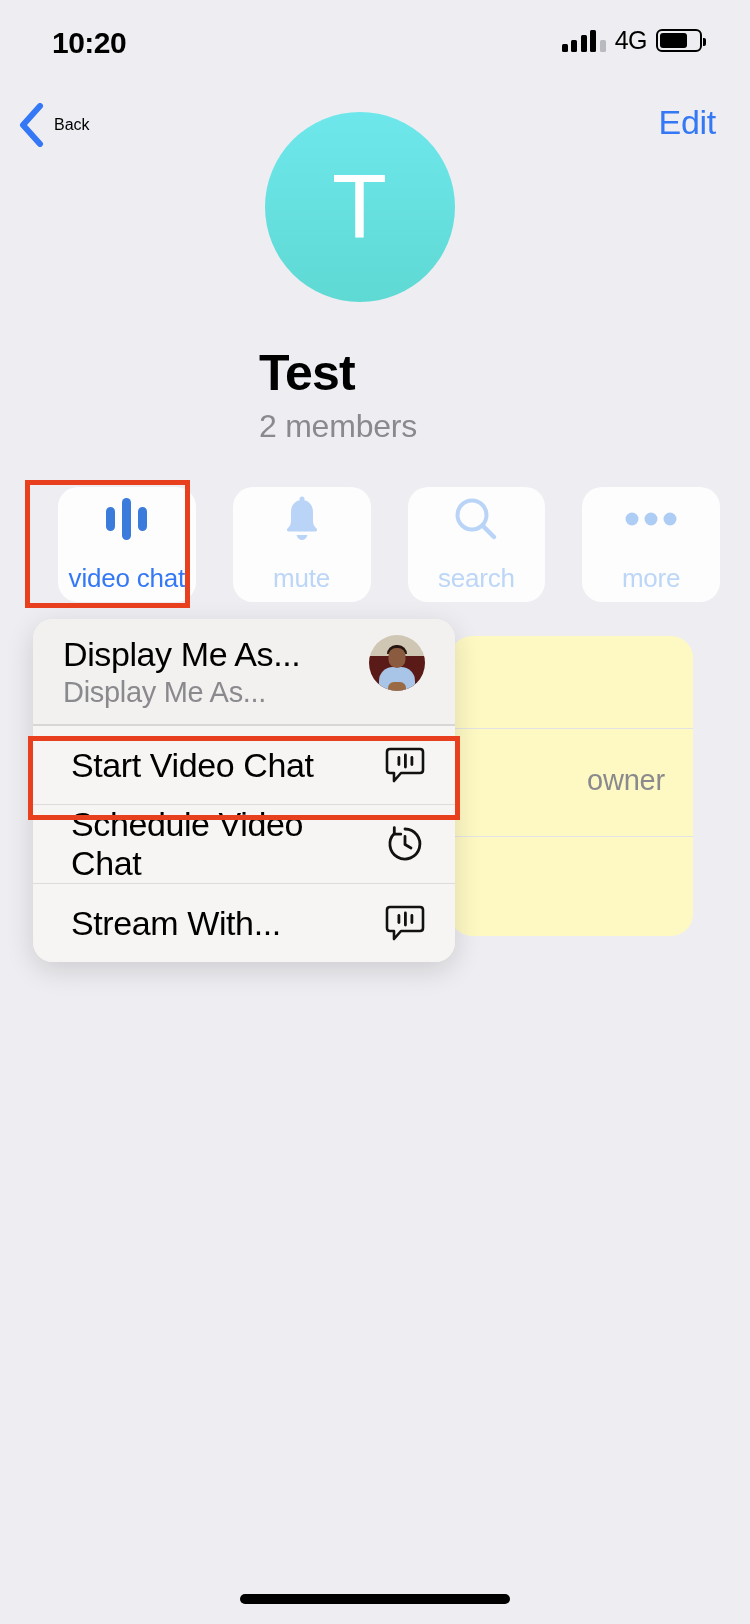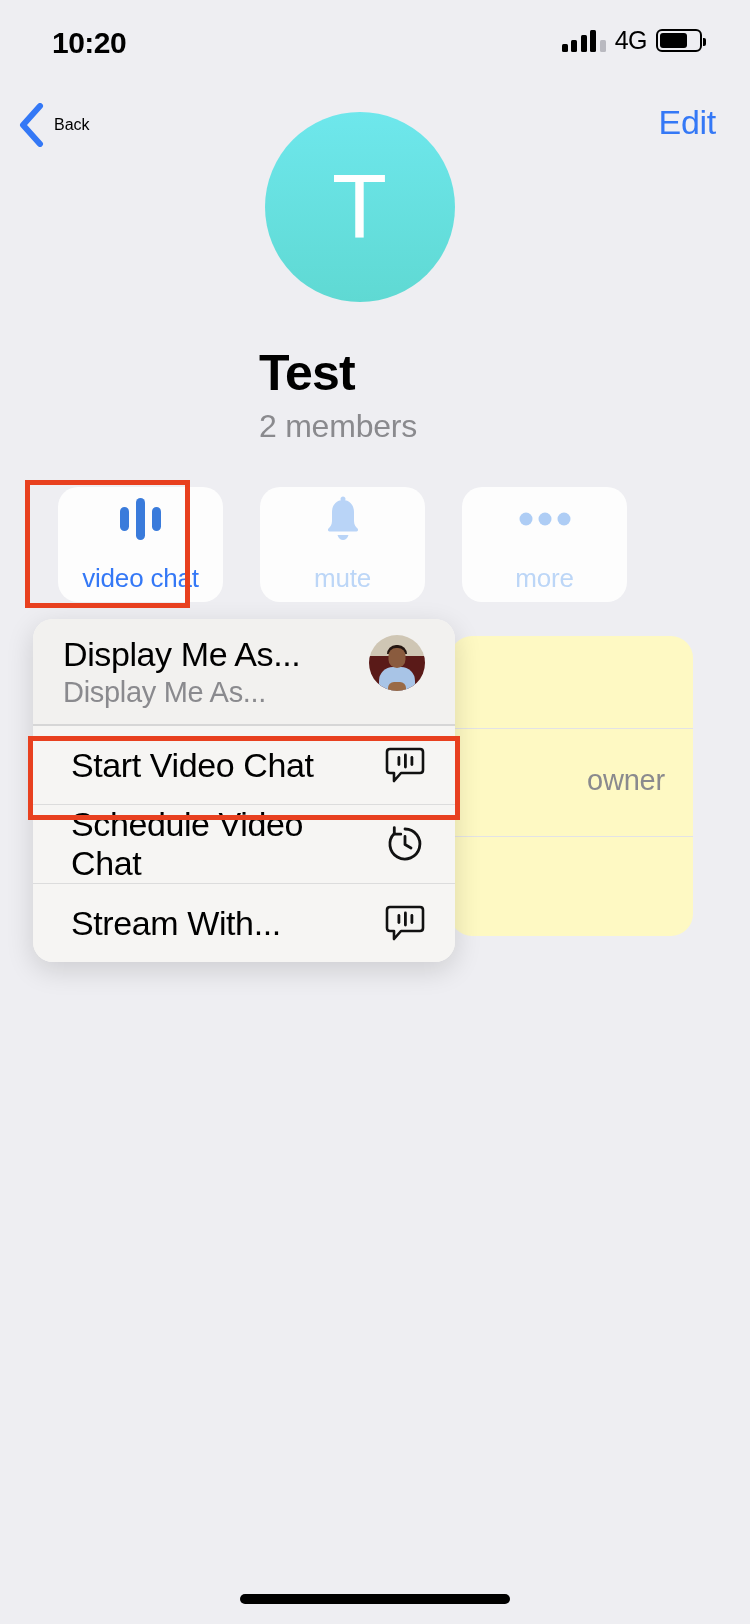--- a/index.html
+++ b/index.html
@@ -270,20 +270,29 @@
       <div class="action-icon-wrap">
         <svg width="42" height="46" viewBox="0 0 42 46">
           <path d="M21 4 C14 4 10 9.5 10 16 L10 25 C10 29 8 31 6.5 32.5 C5.5 33.5 6 35.5 7.5 35.5 L34.5 35.5 C36 35.5 36.5 33.5 35.5 32.5 C34 31 32 29 32 25 L32 16 C32 9.5 28 4 21 4 Z" fill="#b9d4f7"></path>
           <path d="M21 0.5 C22.4 0.5 23.5 1.6 23.5 3 C23.5 4.4 22.4 5.5 21 5.5 C19.6 5.5 18.5 4.4 18.5 3 C18.5 1.6 19.6 0.5 21 0.5 Z" fill="#b9d4f7"></path>
           <path d="M15.5 39 C16.5 42.5 18.5 44 21 44 C23.5 44 25.5 42.5 26.5 39 Z" fill="#b9d4f7"></path>
         </svg>
       </div>
       <div class="action-label">mute</div>
     </div>
 
+    <div class="action-btn dim">
+      <div class="action-icon-wrap">
+        <svg width="46" height="46" viewBox="0 0 46 46">
+          <circle cx="19" cy="19" r="14.5" fill="none" stroke="#b9d4f7" stroke-width="4"></circle>
+          <line x1="29.5" y1="29.5" x2="41" y2="41" stroke="#b9d4f7" stroke-width="4.5" stroke-linecap="round"></line>
+        </svg>
+      </div>
+      <div class="action-label">search</div>
+    </div>
 
     <div class="action-btn dim">
       <div class="action-icon-wrap">
         <svg width="52" height="14" viewBox="0 0 52 14">
           <circle cx="7" cy="7" r="6.5" fill="#aecdf5"></circle>
           <circle cx="26" cy="7" r="6.5" fill="#aecdf5"></circle>
           <circle cx="45" cy="7" r="6.5" fill="#aecdf5"></circle>
         </svg>
       </div>
       <div class="action-label">more</div>

